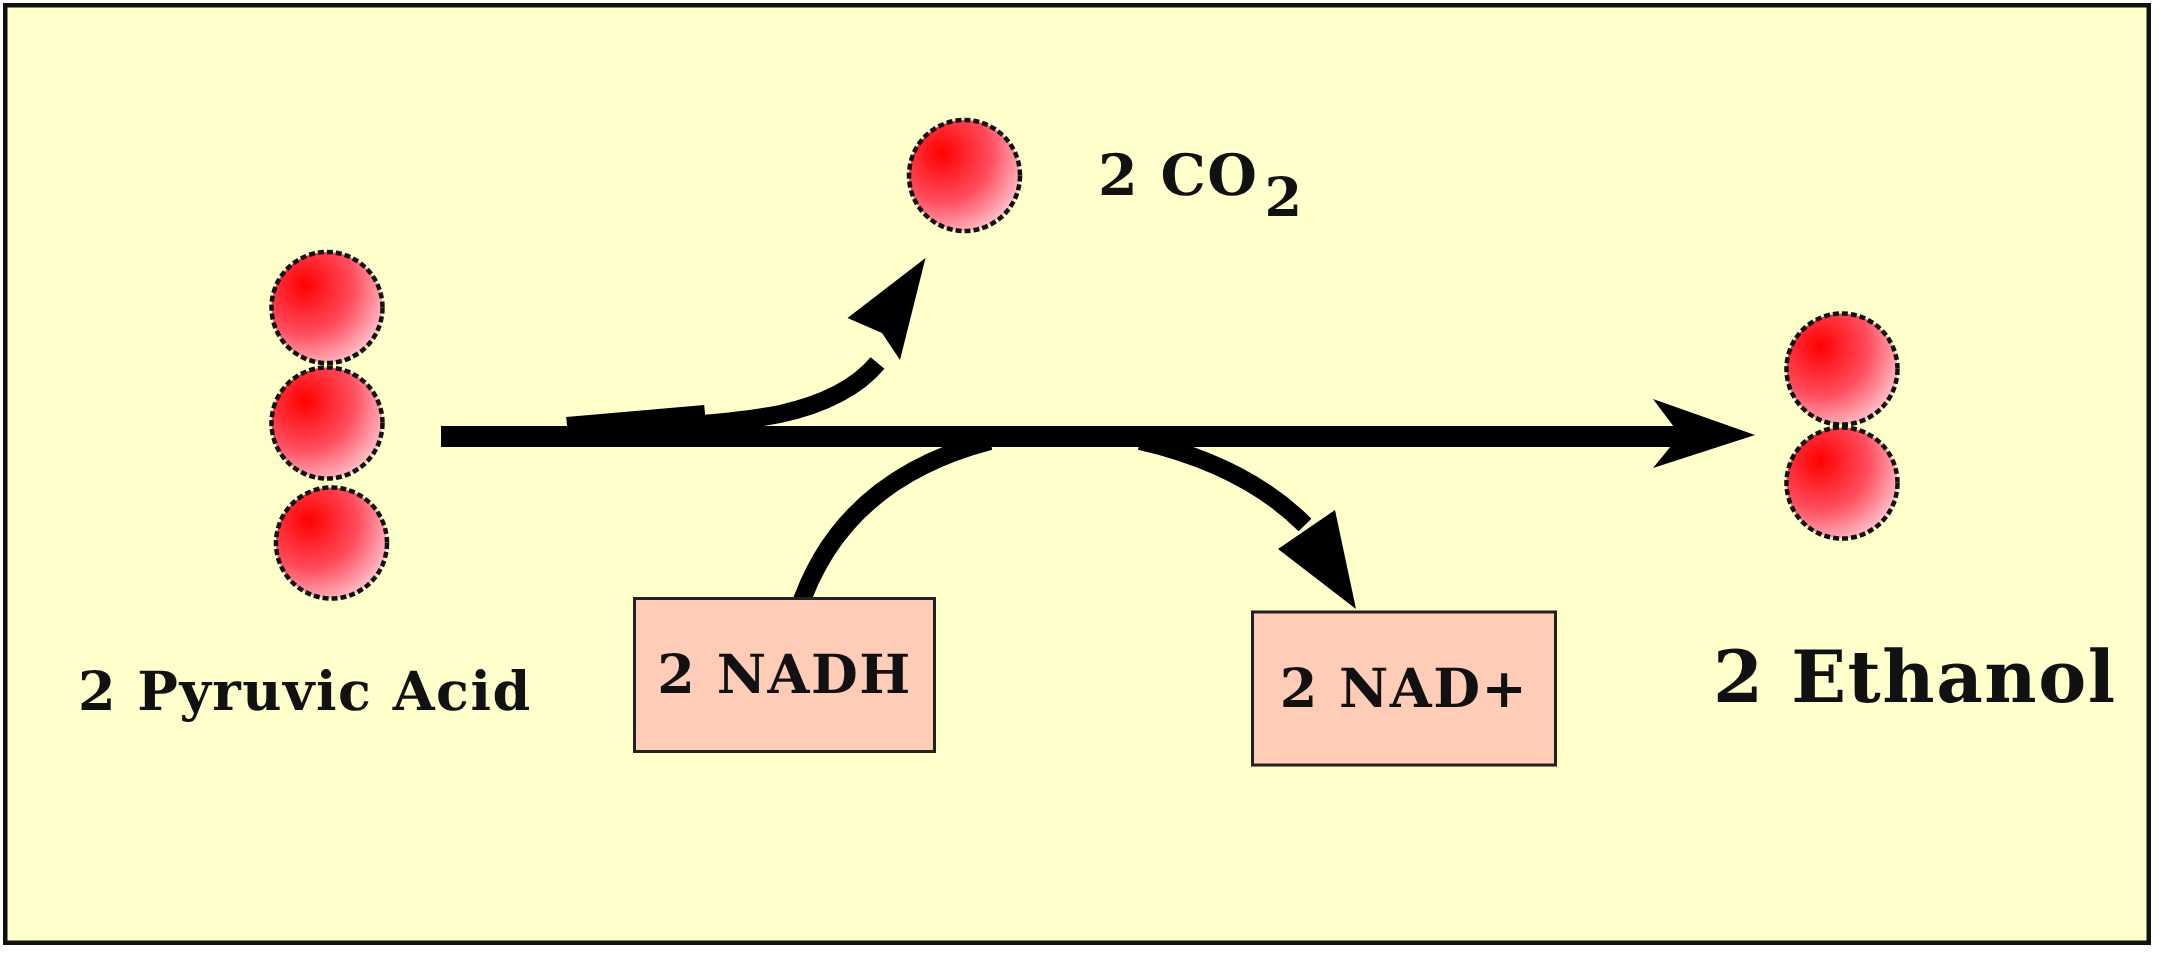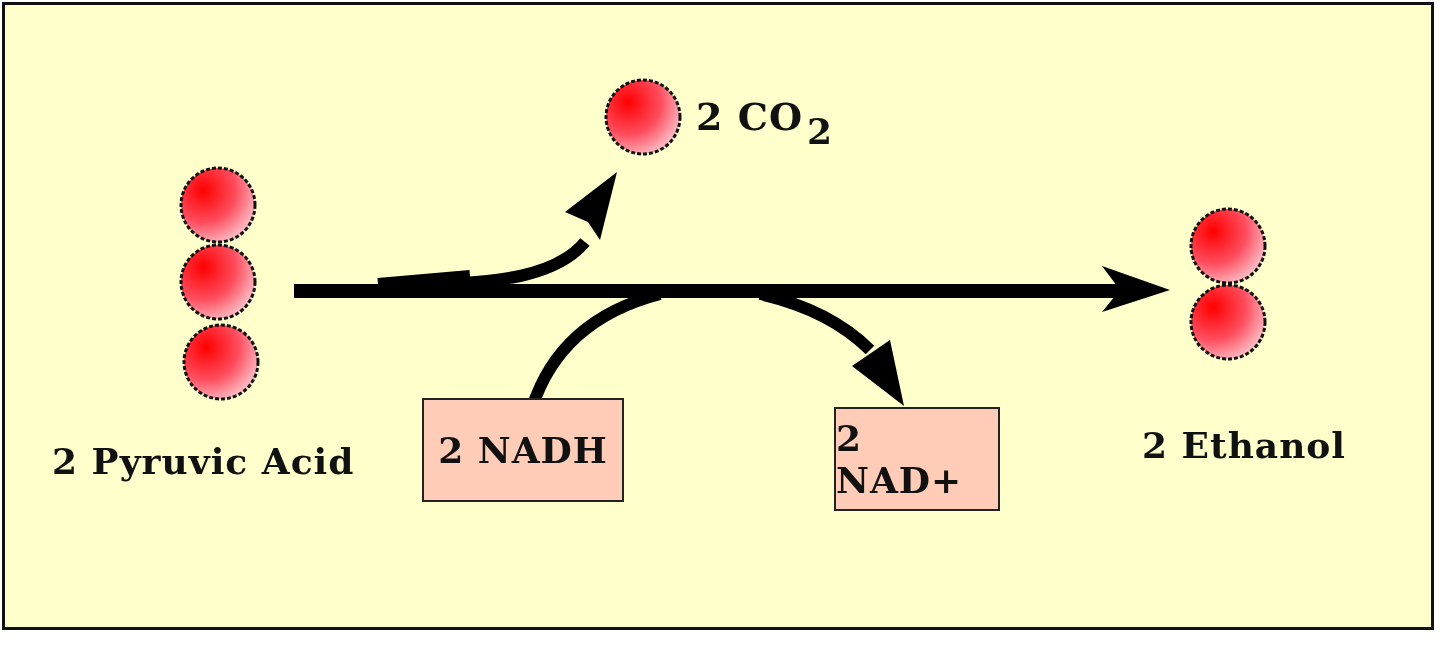--- a/index.html
+++ b/index.html
@@ -66,25 +66,25 @@
   <g>
     <path d="M532 408 Q 560 320 660 294" stroke="#000" stroke-width="12" fill="none"></path>
   </g>
 
   <g>
     <path d="M760 294 Q 830 310 870 350" stroke="#000" stroke-width="12" fill="none"></path>
     <polygon points="852,366 890,340 904,406" fill="#000"></polygon>
   </g>
 </svg>
 
-<div class="label" style="left:696px; top:94px; font-size:38px;text-align:center;"><span>2 CO</span><sub class="sub2">2</sub></div>
+<div class="label" style="left:732px; top:94px; font-size:38px;text-align:center;"><span>2 CO</span><sub class="sub2">2</sub></div>
 
 <div class="label" style="left:52px; top:440px; font-size:36px;text-align:right;">2 Pyruvic Acid</div>
 
-<div class="label" style="left:1142px; top:424px; font-size:36px;">2 Ethanol</div>
+<div class="label" style="left:1142px; top:424px; font-size:48px;">2 Ethanol</div>
 
 <div class="box" style="left:422px; top:398px; width:202px; height:104px;">
   <span>2 NADH</span>
 </div>
 
-<div class="box" style="left:834px; top:407px; width:166px; height:104px;justify-content:center;">
+<div class="box" style="left:834px; top:407px; width:204px; height:104px;justify-content:center;">
   <span>2 NAD+</span>
 </div>
 
 </body></html>

